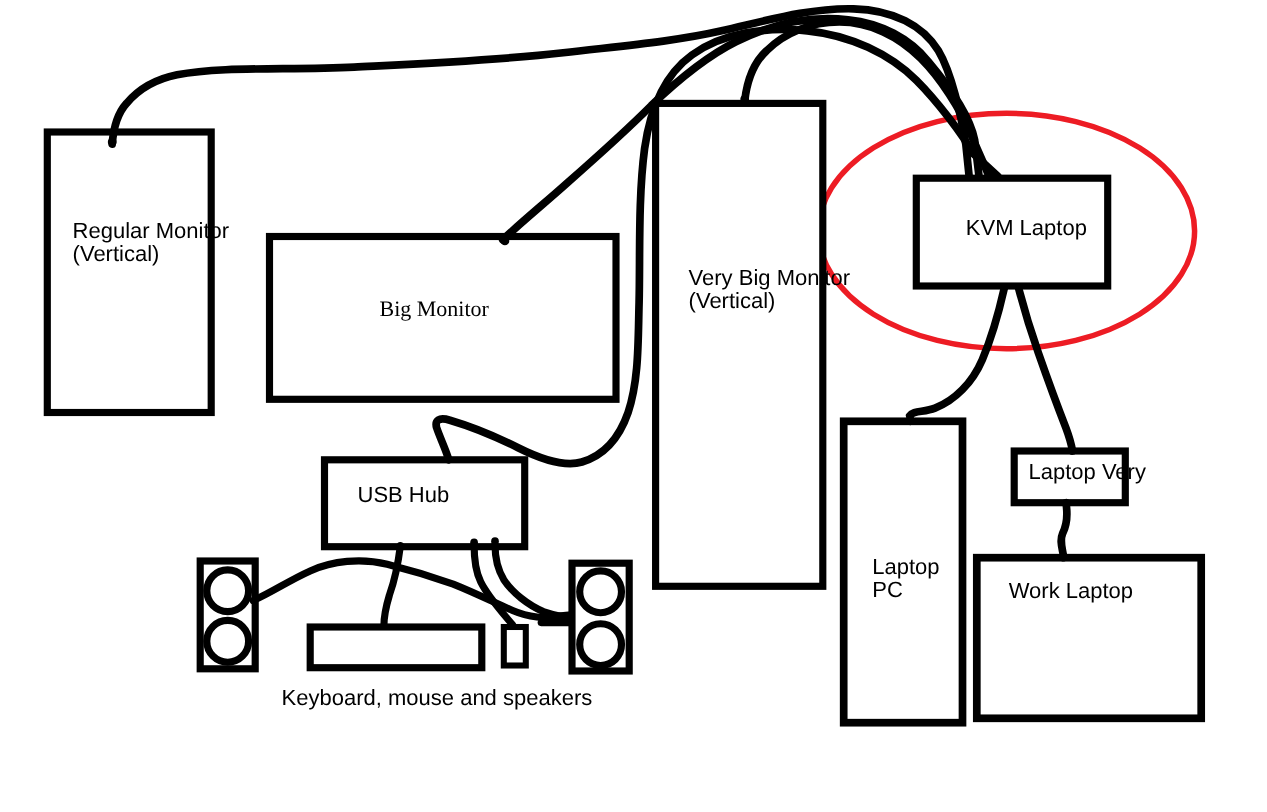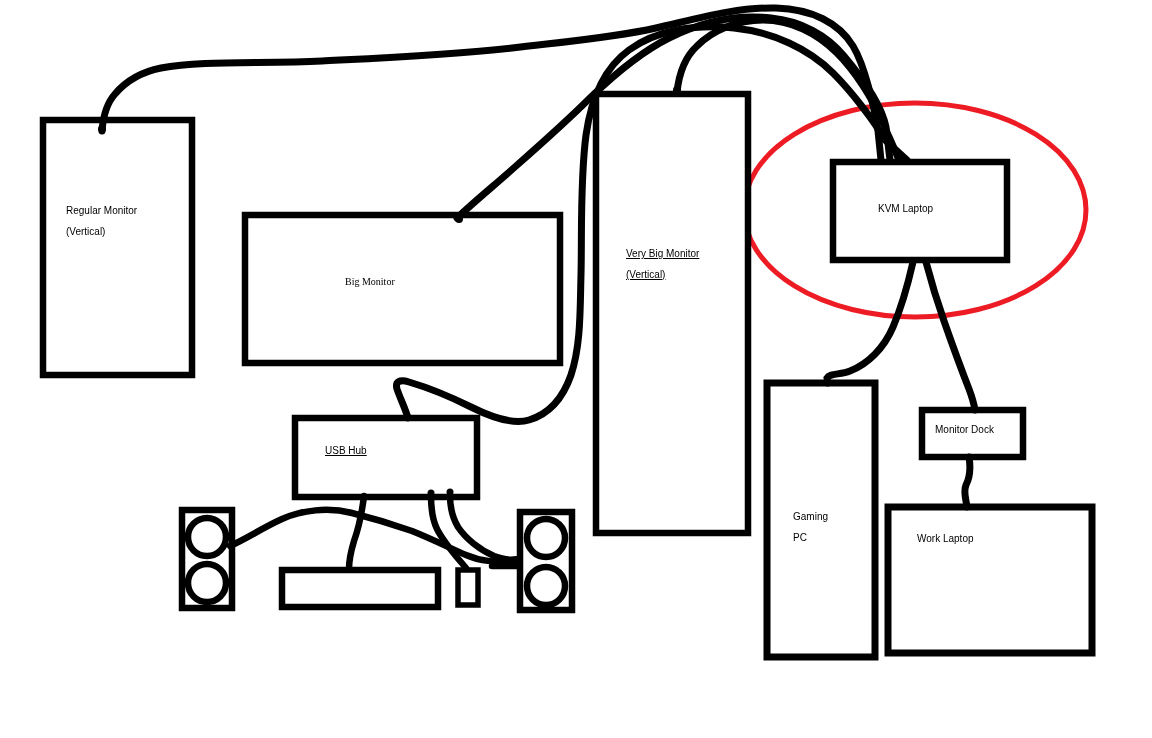--- a/index.html
+++ b/index.html
@@ -17,21 +17,21 @@
     height: 738px;
     background: #ffffff;
   }
   .stage svg {
     position: absolute;
     left: 0;
     top: 0;
   }
   .lbl {
     position: absolute;
-    font-size: 10px;
+    font-size: 20px;
     line-height: 21px;
     color: #000000;
     white-space: nowrap;
     font-family: "Liberation Sans", sans-serif;
   }
   .box-stroke { fill: #ffffff; stroke: #000000; stroke-width: 6.5; }
   .box-stroke-thick { fill: #ffffff; stroke: #000000; stroke-width: 7; }
   .cable { fill: none; stroke: #000000; stroke-width: 6.5; stroke-linecap: round; }
   .cable-thick { fill: none; stroke: #000000; stroke-width: 7; stroke-linecap: round; }
   .speaker-circle { fill: none; stroke: #000000; stroke-width: 6.5; }
@@ -139,32 +139,33 @@
     <circle cx="450" cy="492" r="3.5" class="dot"></circle>
   </svg>
 
   <div class="lbl" style="left:66px; top:200px;">
     <div>Regular Monitor</div>
     <div>(Vertical)</div>
   </div>
 
   <div class="lbl" style="left:345px; top:271px;font-family:Liberation Serif, serif;">Big Monitor</div>
 
-  <div class="lbl" style="left:626px; top:243px;text-decoration:underline;">
+  <div class="lbl" style="left:626px; top:243px;">
     <div>Very Big Monitor</div>
     <div>(Vertical)</div>
   </div>
 
   <div class="lbl" style="left:878px; top:198px;">KVM Laptop</div>
 
-  <div class="lbl" style="left:325px; top:440px;text-decoration:underline;">USB Hub</div>
+  <div class="lbl" style="left:325px; top:440px;">USB Hub</div>
 
   <div class="lbl" style="left:793px; top:506px;">
-    <div>Gaming</div>
+    <div>Laptop</div>
     <div>PC</div>
   </div>
 
-  <div class="lbl" style="left:935px; top:419px;">Monitor Dock</div>
+  <div class="lbl" style="left:935px; top:419px;">Laptop Very</div>
 
   <div class="lbl" style="left:917px; top:528px;">Work Laptop</div>
 
+  <div class="lbl" style="left:256px; top:625px;">Keyboard, mouse and speakers</div>
 
 </div>
 
 </body></html>

